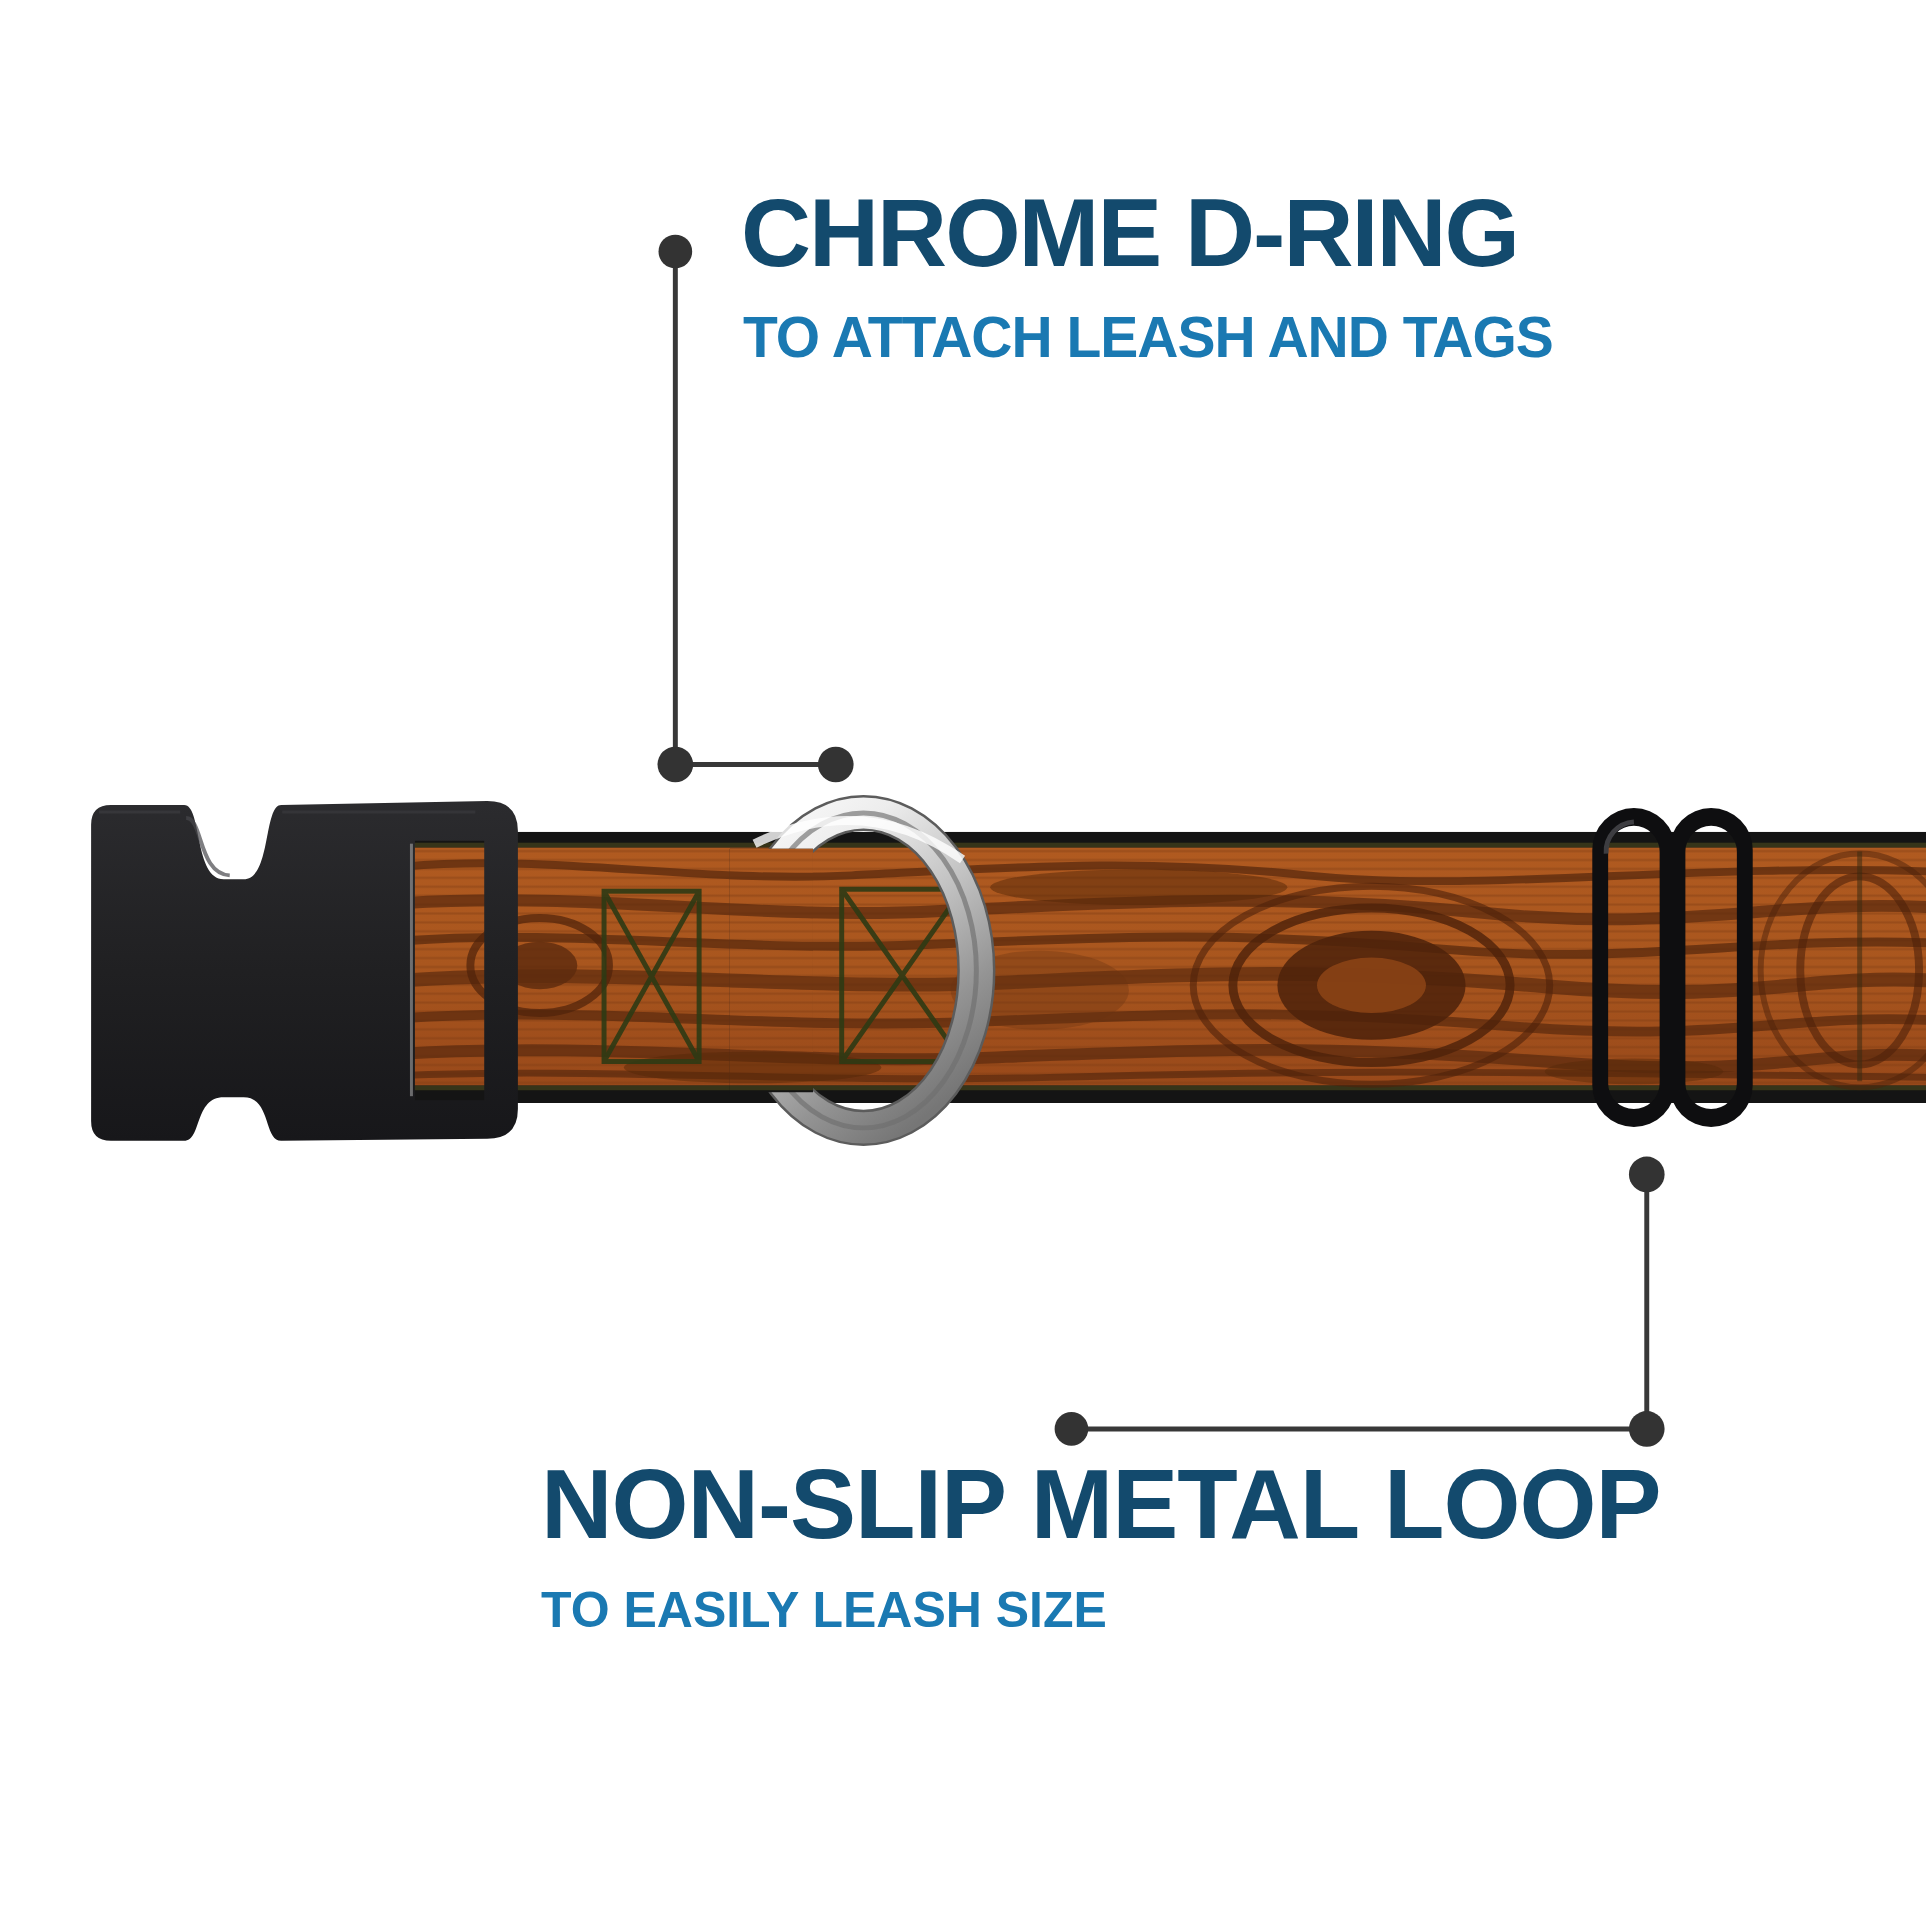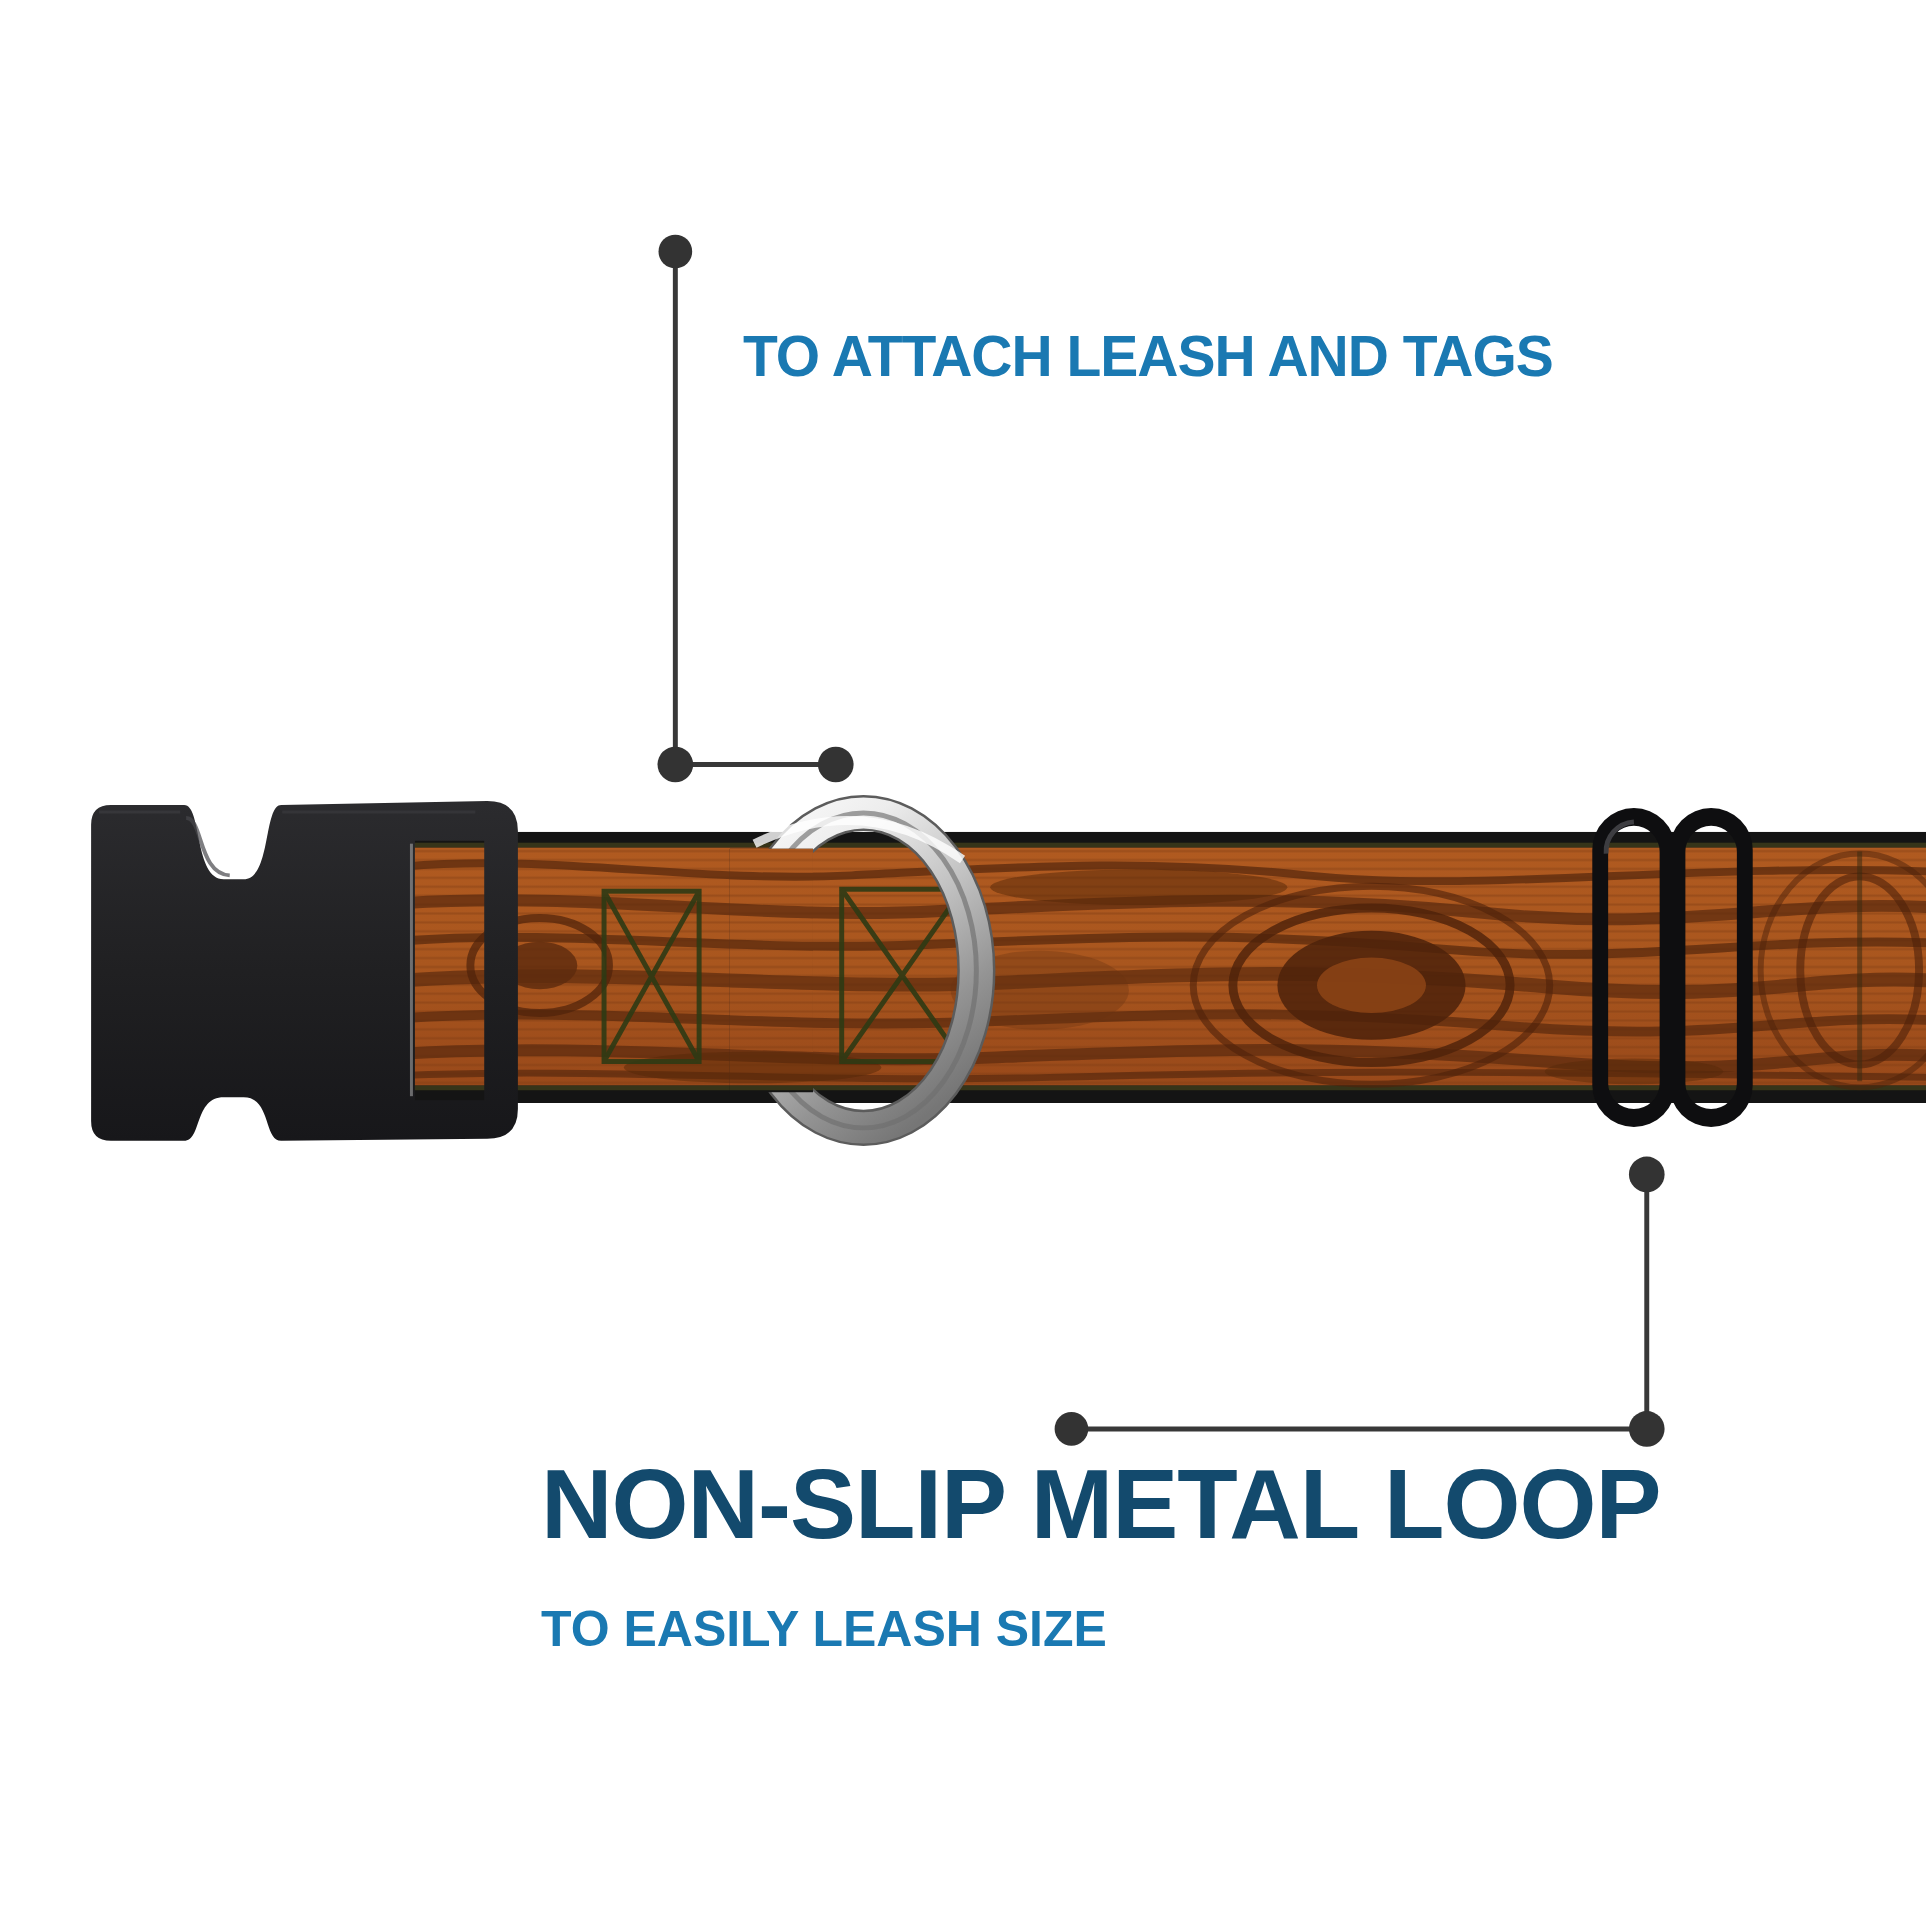--- a/index.html
+++ b/index.html
@@ -7,21 +7,21 @@
     position:relative;width:1927px;height:1927px;background:#ffffff;overflow:hidden;
     font-family:"Liberation Sans", sans-serif;
   }
   #scene{position:absolute;left:0;top:0;}
   .callout-title{
     position:absolute;font-weight:bold;line-height:1;white-space:nowrap;
     color:var(--title-navy,#134a6d);letter-spacing:-2px;
   }
   .callout-subtitle{
     position:absolute;font-weight:bold;line-height:1;white-space:nowrap;
-    color:var(--subtitle-blue,#1a79b2);letter-spacing:-1px;margin-top:19px;
+    color:var(--subtitle-blue,#1a79b2);letter-spacing:-1px;
   }
   #title-1{left:741px;top:184px;font-size:97px;}
   #subtitle-1{left:743px;top:309px;font-size:57px;}
   #title-2{left:541px;top:1454px;font-size:99px;letter-spacing:-1px;}
   #subtitle-2{left:541px;top:1585px;font-size:50px;letter-spacing:0;}
 </style>
 </head>
 <body>
 
 <div id="stage">
@@ -139,18 +139,19 @@
     </g>
     <g stroke="#383838" stroke-width="5" fill="#333333">
       <line x1="1663" y1="1186" x2="1663" y2="1443"></line>
       <line x1="1082" y1="1443" x2="1663" y2="1443"></line>
       <circle cx="1663" cy="1186" r="18" stroke="none"></circle>
       <circle cx="1663" cy="1443" r="18" stroke="none"></circle>
       <circle cx="1082" cy="1443" r="17" stroke="none"></circle>
     </g>
   </svg>
 
+  <div id="title-1" class="callout-title">CHROME D-RING</div>
   <div id="subtitle-1" class="callout-subtitle">TO ATTACH LEASH AND TAGS</div>
 
   <div id="title-2" class="callout-title">NON-SLIP METAL LOOP</div>
   <div id="subtitle-2" class="callout-subtitle">TO EASILY LEASH SIZE</div>
 </div>
 
 
 </body></html>

